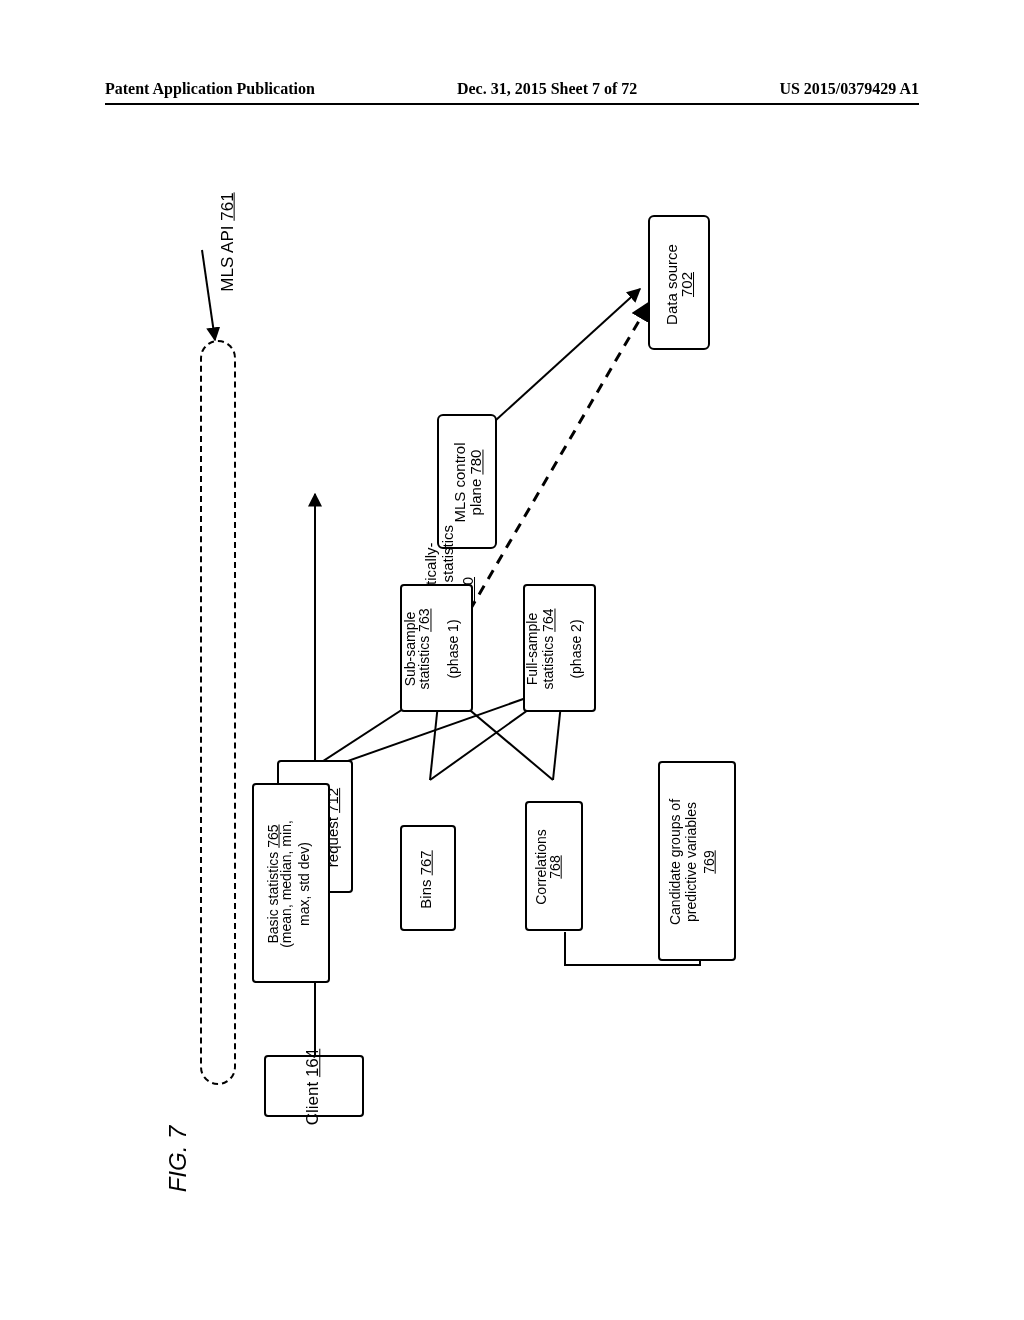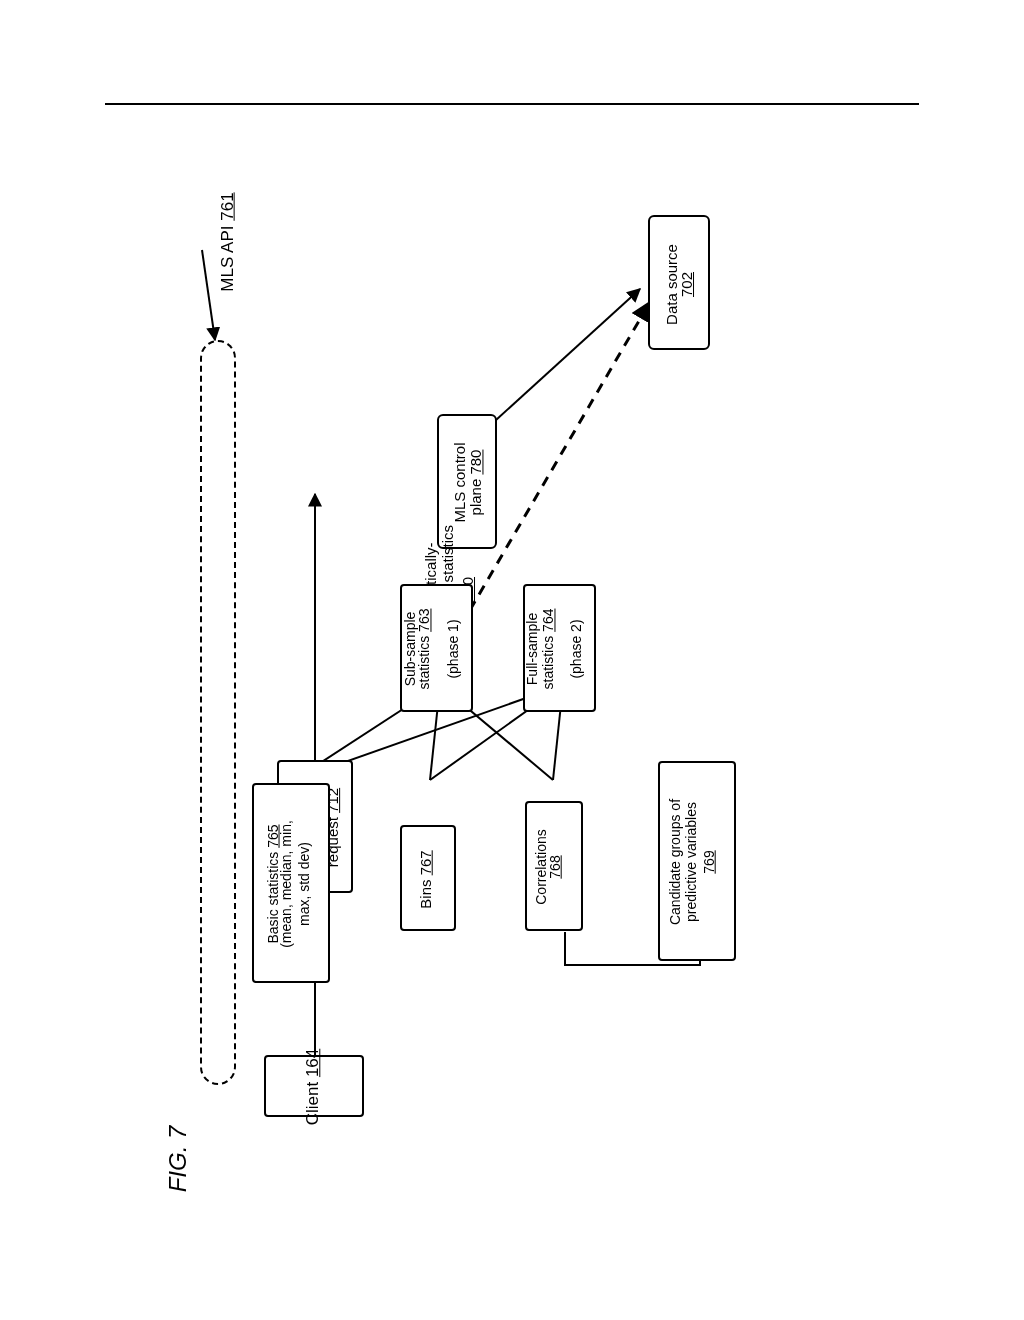--- a/index.html
+++ b/index.html
@@ -67,20 +67,25 @@
     font-family: Arial, Helvetica, sans-serif;
     font-style: italic;
     font-size: 24px;
   }
 </style>
 </head>
 <body>
 
 <div class="page">
 
+  <div class="header">
+    <span>Patent Application Publication</span>
+    <span>Dec. 31, 2015  Sheet 7 of 72</span>
+    <span>US 2015/0379429 A1</span>
+  </div>
   <div class="header-divider"></div>
 
   <svg class="overlay">
     <defs>
       <marker id="arrow" viewBox="0 0 10 10" refX="9" refY="5" markerWidth="7" markerHeight="7" orient="auto-start-reverse">
         <path d="M 0 0 L 10 5 L 0 10 z" fill="#000"></path>
       </marker>
     </defs>
 
     <line x1="202" y1="250" x2="215" y2="340" stroke="#000" stroke-width="2" marker-end="url(#arrow)"></line>

